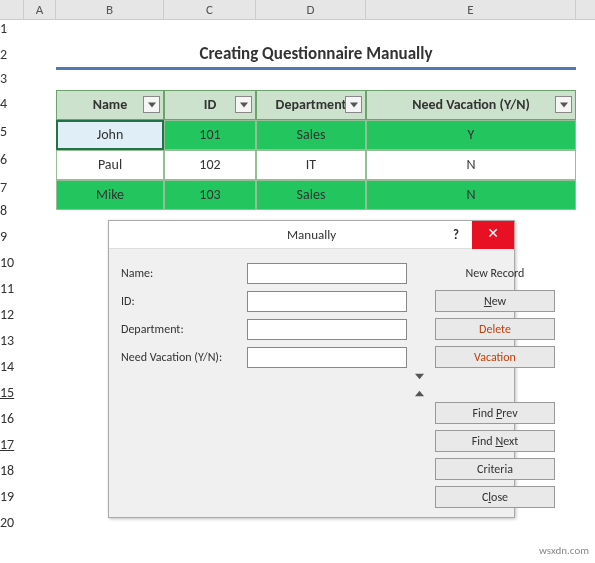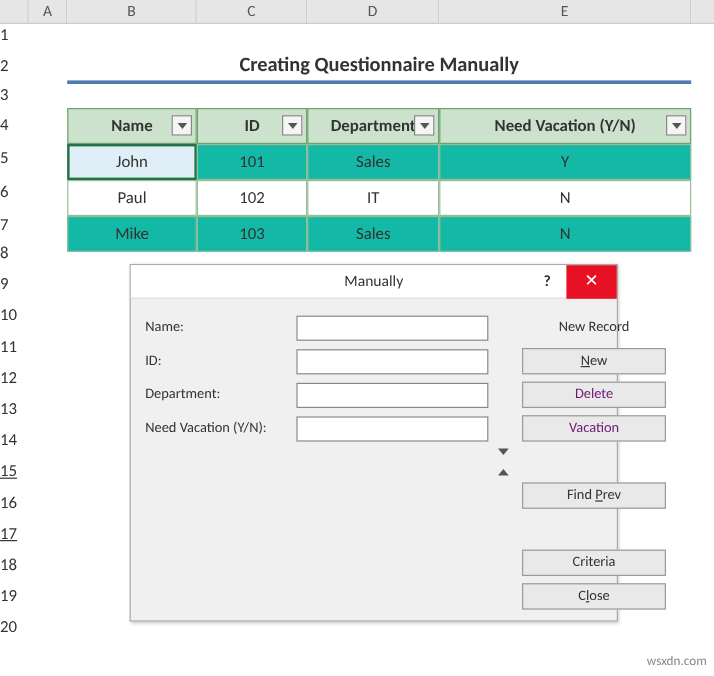--- a/index.html
+++ b/index.html
@@ -4,37 +4,37 @@
 <style>
 * { box-sizing: border-box; margin: 0; padding: 0; }
 body { font-family: Calibri, Arial, sans-serif; font-size: 14px; background: #fff; color: #333; width: 595px; height: 563px; overflow: hidden; position: relative; }
 
 .sheet { display: grid; grid-template-columns: 24px 32px 108px 92px 110px 210px 20px; grid-auto-rows: 20px; }
 .sheet .ch { background: #e6e6e6; border-right: 1px solid #ccc; border-bottom: 1px solid #ccc; text-align: center; color: #555; font-size: 13px; line-height: 20px; }
 .th { background: #cde2cd; border: 1px solid #6da26d; font-weight: bold; text-align: center; padding: 0 5px; position: relative; line-height: 28px; }
 .th .flt { position: absolute; right: 3px; top: 5px; width: 17px; height: 17px; border: 1px solid #888; background: #f5f5f5; display: flex; align-items: center; justify-content: center; }
 .th .flt svg { width: 8px; height: 6px; }
 .td { background: #fff; border: 1px solid #96be96; text-align: center; line-height: 28px; }
-.td.alt { background: #14b8a6; }
+.td.alt { background: #22c55e; }
 .td.selected { outline: 2px solid #217346; outline-offset: -2px; background: #dfeef7; }
 
 .watermark { position: absolute; right: 6px; bottom: 6px; font-size: 11px; color: #888; }
 
 
 .dialog { position: absolute; left: 80px; top: 220px; width: 407px; height: 298px; background: #f0f0f0; border: 1px solid #aaa; box-shadow: 1px 1px 3px rgba(0,0,0,0.25); margin-left: 28px; }
 .dlg-title { height: 28px; line-height: 28px; text-align: center; font-size: 13px; color: #333; position: relative; background: #fff; border-bottom: 1px solid #ddd; }
 .dlg-title .help { position: absolute; right: 44px; top: 0; width: 28px; height: 28px; text-align: center; font-weight: bold; color: #333; line-height: 28px; }
 .dlg-title .close { position: absolute; right: 0; top: 0; width: 42px; height: 28px; background: #e81123; color: #fff; text-align: center; line-height: 26px; font-size: 14px; }
 .dlg-body { padding: 10px 12px; display: grid; grid-template-columns: 122px 160px 20px 120px; column-gap: 4px; grid-auto-rows: 28px; align-items: center; }
 .dlg-body label { font-size: 12px; color: #333; text-align: left; }
 .dlg-body input.fld { height: 21px; border: 1px solid #888; background: #fff; width: 100%; padding: 0 4px; font-size: 12px; }
 .side { grid-column: 4; }
 .rec-label { font-size: 12px; text-align: center; }
 .btn { height: 22px; border: 1px solid #999; background: #e9e9e9; font-size: 12px; padding: 0 24px; text-align: center; line-height: 20px; cursor: pointer; }
-.btn.dis { color: #701a75; }
+.btn.dis { color: #c2410c; }
 .scroll { grid-column: 3; grid-row: 1 / 10; width: 17px; background: #f0f0f0; position: relative; }
 .scroll .arrow { width: 17px; height: 17px; display: flex; align-items: center; justify-content: center; color: #555; }
 .scroll .arrow svg { width: 9px; height: 7px; }
 </style>
 </head>
 <body>
 
 <div class="sheet">
   <div class="ch"></div>
   <div class="ch">A</div>
@@ -162,20 +162,23 @@
     <div class="side" style="height:10px;"></div>
 
     <div></div>
       <div></div>
     <div class="side">
         <div class="btn">Find <u>P</u>rev</div>
       </div>
 
     <div></div>
       <div></div>
+    <div class="side">
+        <div class="btn">Find <u>N</u>ext</div>
+      </div>
 
     <div></div>
       <div></div>
     <div class="side">
         <div class="btn">Criteria</div>
       </div>
 
     <div></div>
       <div></div>
     <div class="side">

